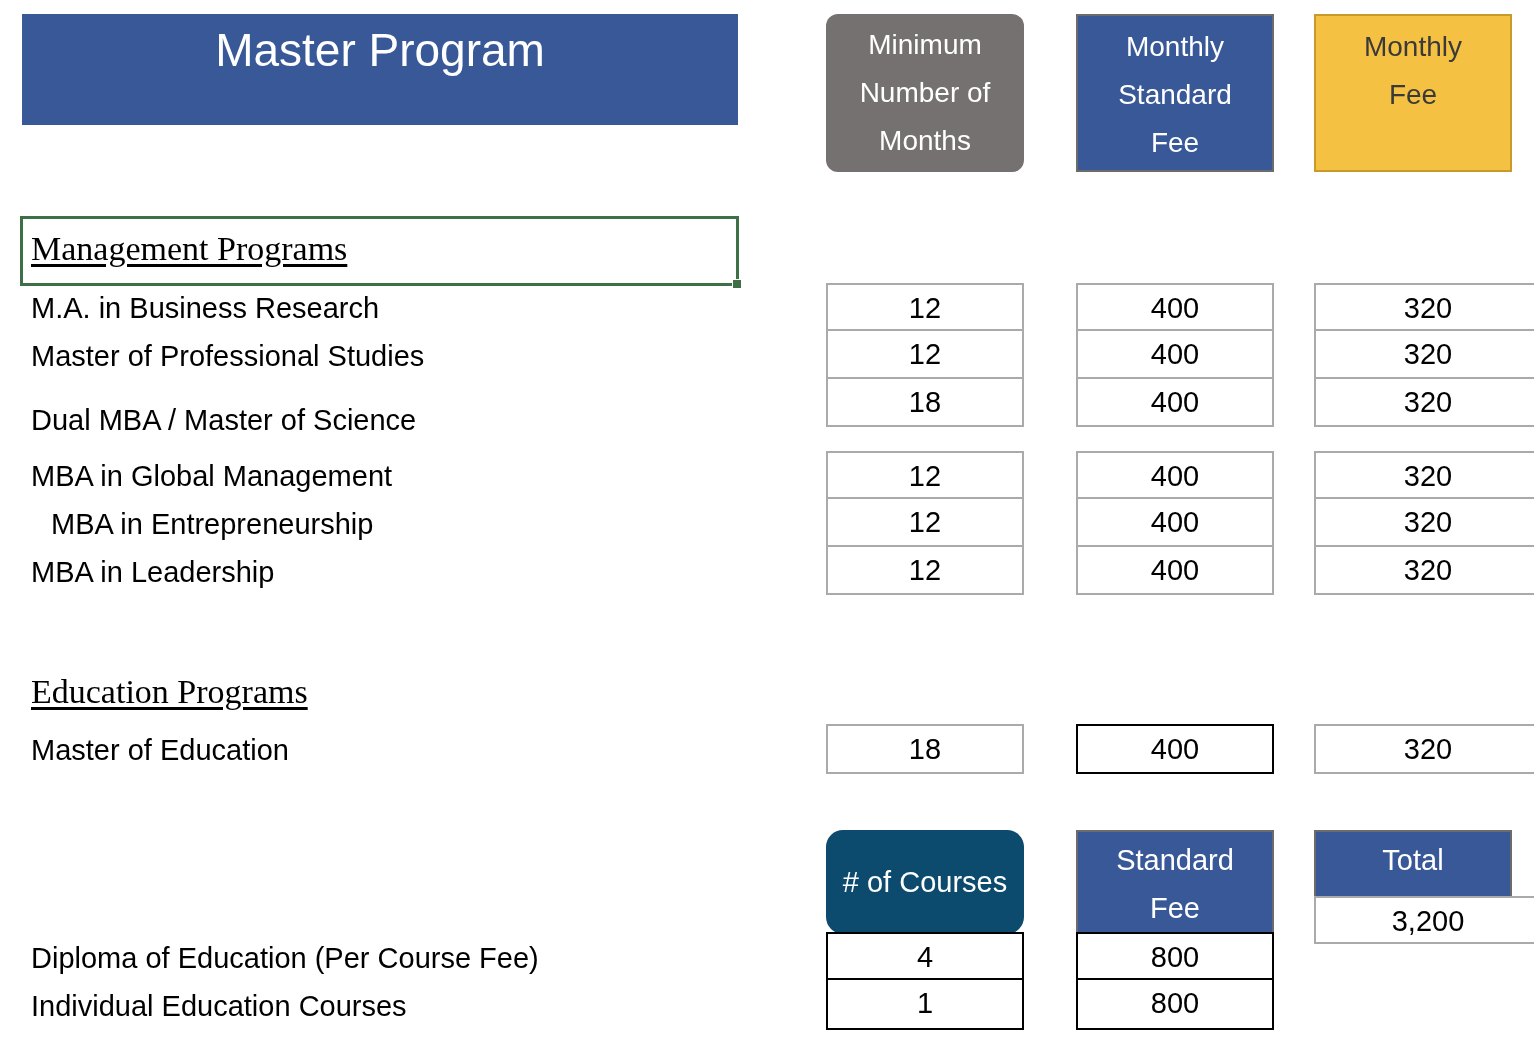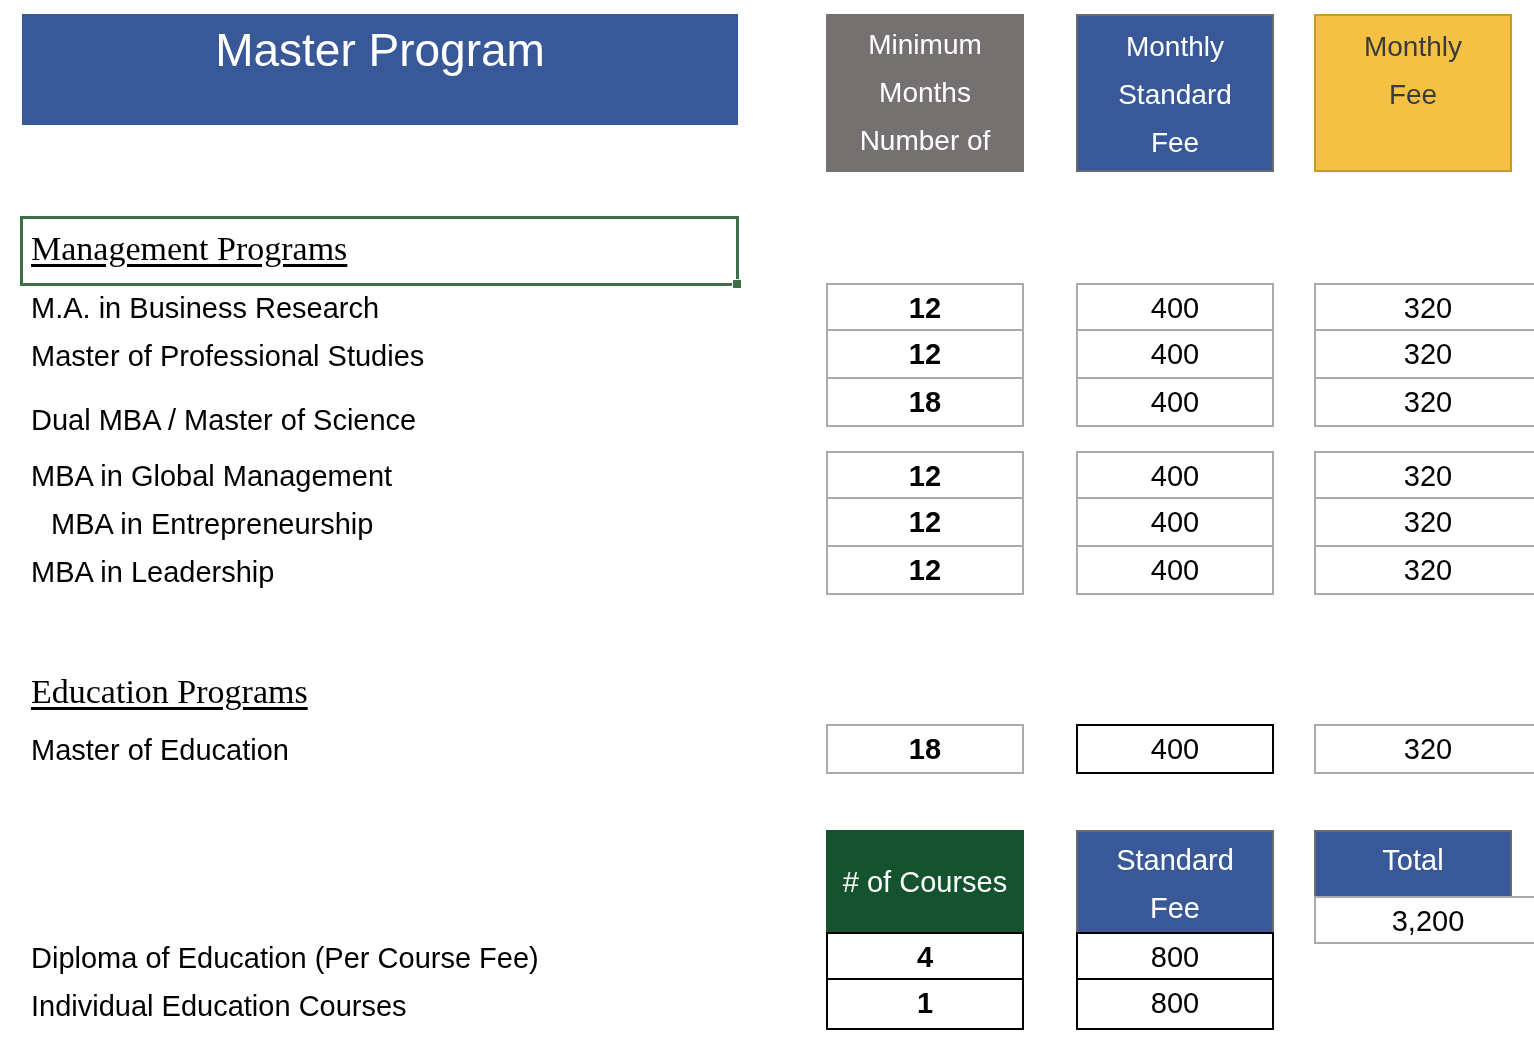--- a/index.html
+++ b/index.html
@@ -3,51 +3,51 @@
 <meta charset="utf-8">
 <style>
   html, body { margin:0; padding:0; background:#ffffff; }
   body { width:1534px; height:1042px; position:relative; overflow:hidden;
          font-family:"Liberation Sans", "DejaVu Sans", sans-serif; color:#000; }
   .abs { position:absolute; box-sizing:border-box; }
   .title-box { left:22px; top:14px; width:716px; height:111px; background:#385898;
     color:#fff; font-size:46px; line-height:72px; text-align:center; }
   .hdr { box-sizing:border-box; position:absolute; top:14px; height:158px;
     font-size:28px; line-height:48px; text-align:center; padding-top:7px; }
-  .hdr.gray { background:#757170; color:#fff; }
+  .hdr.gray { background:#757170; color:#fff;border-radius:12px; }
   .hdr.blue { background:#385898; color:#fff; border:2px solid #6b6b6b; }
   .hdr.gold { background:#f4c142; color:#3a3a3a; border:2px solid #c89a2a; }
   .hdr span { display:block; }
   .section { left:31px; font-size:34px; text-decoration:underline; text-underline-offset:4px;font-family:Liberation Serif, serif; }
   .selected { left:20px; top:216px; width:719px; height:70px; border:3px solid #3e7048; }
   .handle { left:732px; top:279px; width:10px; height:10px; background:#3e7048; border:1px solid #fff; }
   .row-label { left:31px; font-size:29px; line-height:48px; height:48px; }
   .cell { position:absolute; box-sizing:border-box; height:48px; line-height:46px;
     text-align:center; font-size:29px; border:2px solid #aaaaaa; background:#fff; }
   .cell.dark { border-color:#000; }
-  .c1 { left:826px; width:198px;font-weight:bold; }
+  .c1 { left:826px; width:198px; }
   .c2 { left:1076px; width:198px; }
   .c3 { left:1314px; width:228px; }
   .hdr2 { position:absolute; box-sizing:border-box; top:830px; height:104px;
     font-size:29px; line-height:48px; text-align:center; color:#fff; }
-  .hdr2.gray { background:#14532d; }
+  .hdr2.gray { background:#0c4a6e;border-radius:17px; }
   .hdr2.blue { background:#385898; border:2px solid #6b6b6b; border-bottom:none; }
   .hdr2 span { display:block; }
 </style>
 </head>
 <body>
 
 <div class="abs title-box">
   <div>Master Program</div>
 </div>
 
 <div class="hdr gray" style="left:826px;width:198px;">
   <span>Minimum</span>
+  <span>Number of</span>
   <span>Months</span>
-  <span>Number of</span>
 </div>
 <div class="hdr blue" style="left:1076px;width:198px;">
   <span>Monthly</span>
   <span>Standard</span>
   <span>Fee</span>
 </div>
 <div class="hdr gold" style="left:1314px;width:198px;">
   <span>Monthly</span>
   <span>Fee</span>
 </div>

